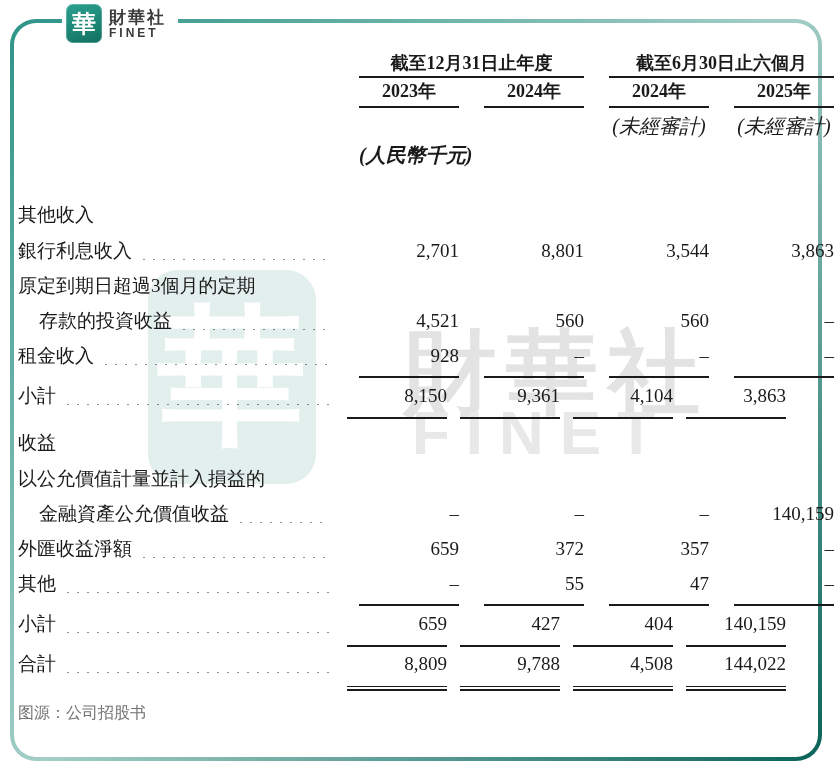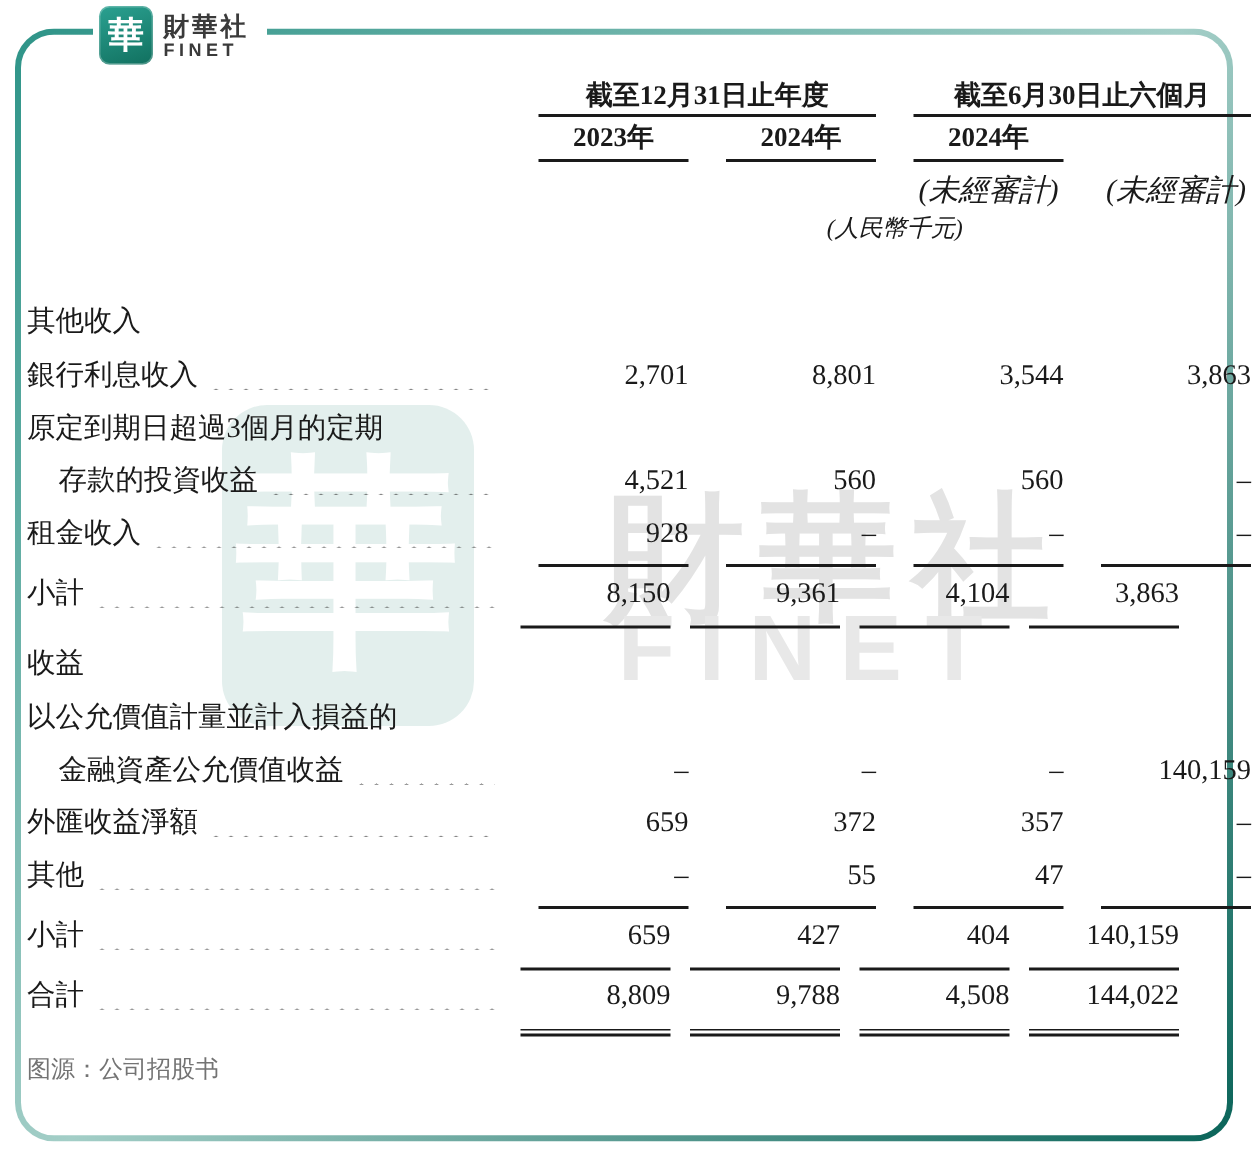--- a/index.html
+++ b/index.html
@@ -54,21 +54,21 @@
   }
   .ghead .gspacer{grid-column:1;}
   .years{height:30px;}
   .years .ycell{
     text-align:center;font-weight:bold;font-size:18px;line-height:26px;
     border-bottom:2px solid #1a1a1a;
   }
   .unaud{height:28px;}
   .unaud .ucell{font-style:italic;font-size:20px;text-align:center;padding-top:5px;}
   .unitrow{height:30px;}
-  .unitrow .unitcell{grid-column:2 / 6;text-align:center;font-style:italic;font-size:16px;padding-top:6px;}
+  .unitrow .unitcell{grid-column:2 / 6;text-align:left;font-style:italic;font-size:20px;padding-top:6px;font-weight:bold;}
   .hspacer{height:38px;}
   
   .trow{height:35px;box-sizing:border-box;font-size:19px;}
   .trow.section{height:36px;font-weight:normal;}
   .trow.section.pad{height:48px;padding-top:12px;}
   .trow.bold{height:40px;padding-top:5px;font-weight:normal;gap:13px;}
   .lcell{display:flex;align-items:flex-start;line-height:22px;white-space:nowrap;overflow:hidden;}
   .lcell.indent{padding-left:21px;}
   .leader{
     flex:1 1 auto;height:16px;margin:4px 4px 0 7px;align-self:flex-start;
@@ -101,20 +101,21 @@
   <div class="grid ghead">
     <div class="gspacer"></div>
     <div class="gcell">截至12月31日止年度</div>
     <div class="gcell">截至6月30日止六個月</div>
   </div>
   <div class="grid years">
     <div></div>
     <div class="ycell">2023年</div>
     <div class="ycell">2024年</div>
     <div class="ycell">2024年</div>
+    <div class="ycell">2025年</div>
   </div>
   <div class="grid unaud">
     <div></div>
     <div></div>
     <div></div>
     <div class="ucell">(未經審計)</div>
     <div class="ucell">(未經審計)</div>
   </div>
   <div class="grid unitrow">
     <div></div>

